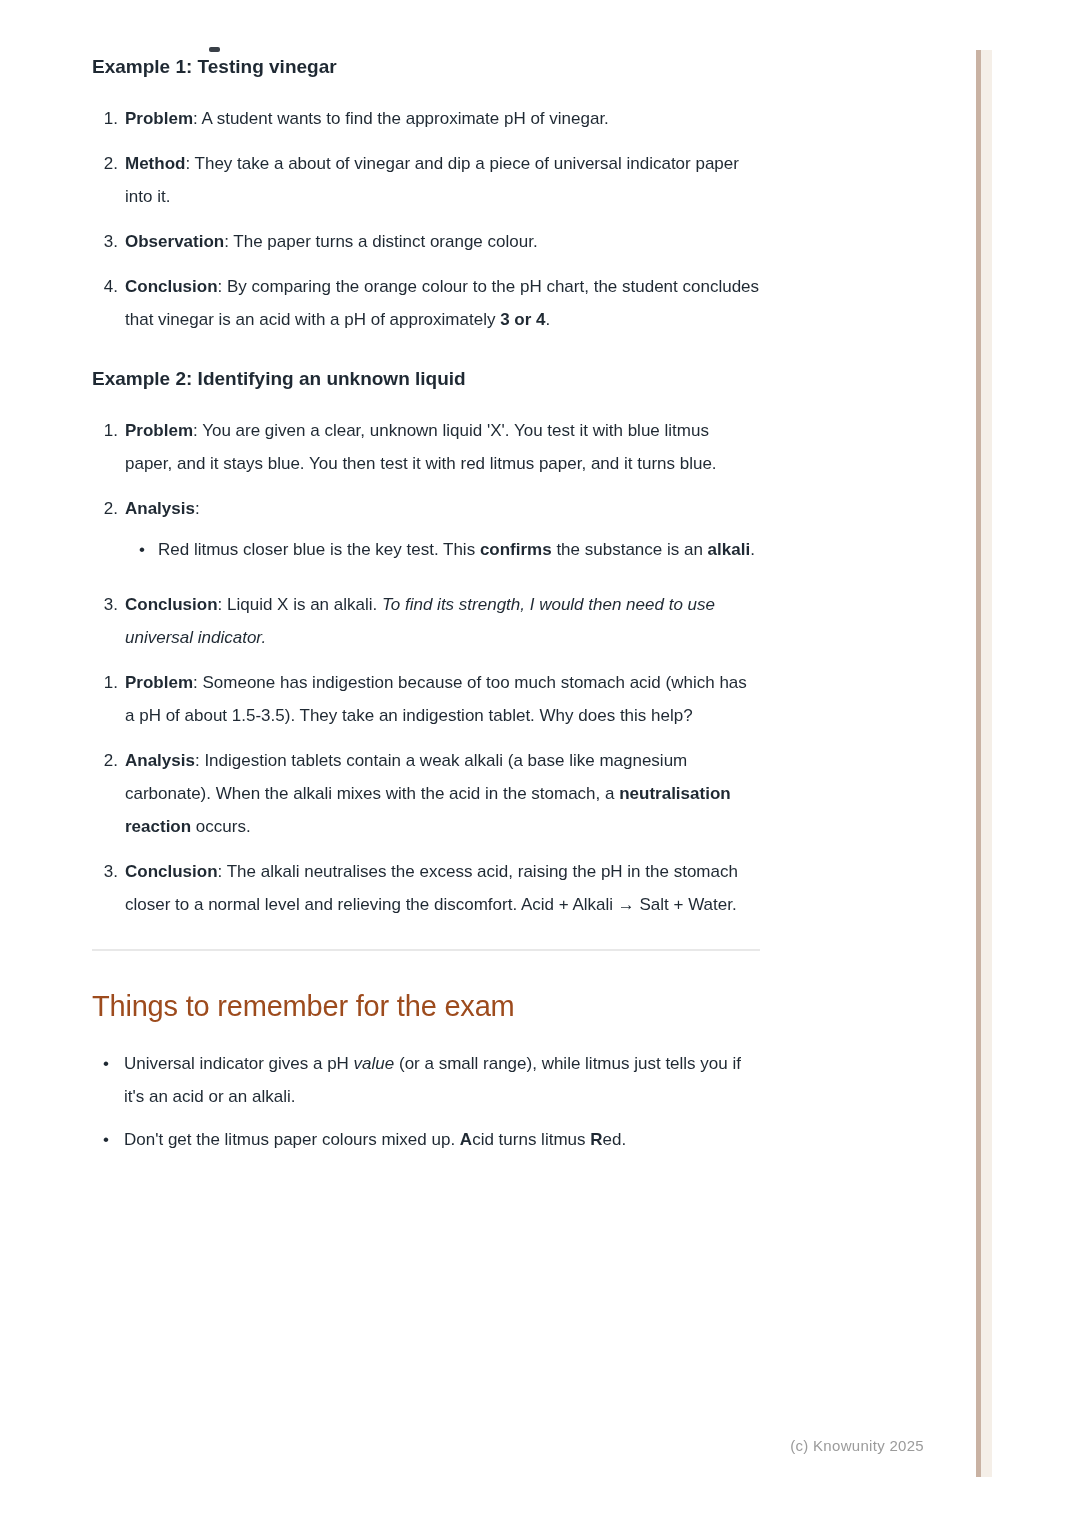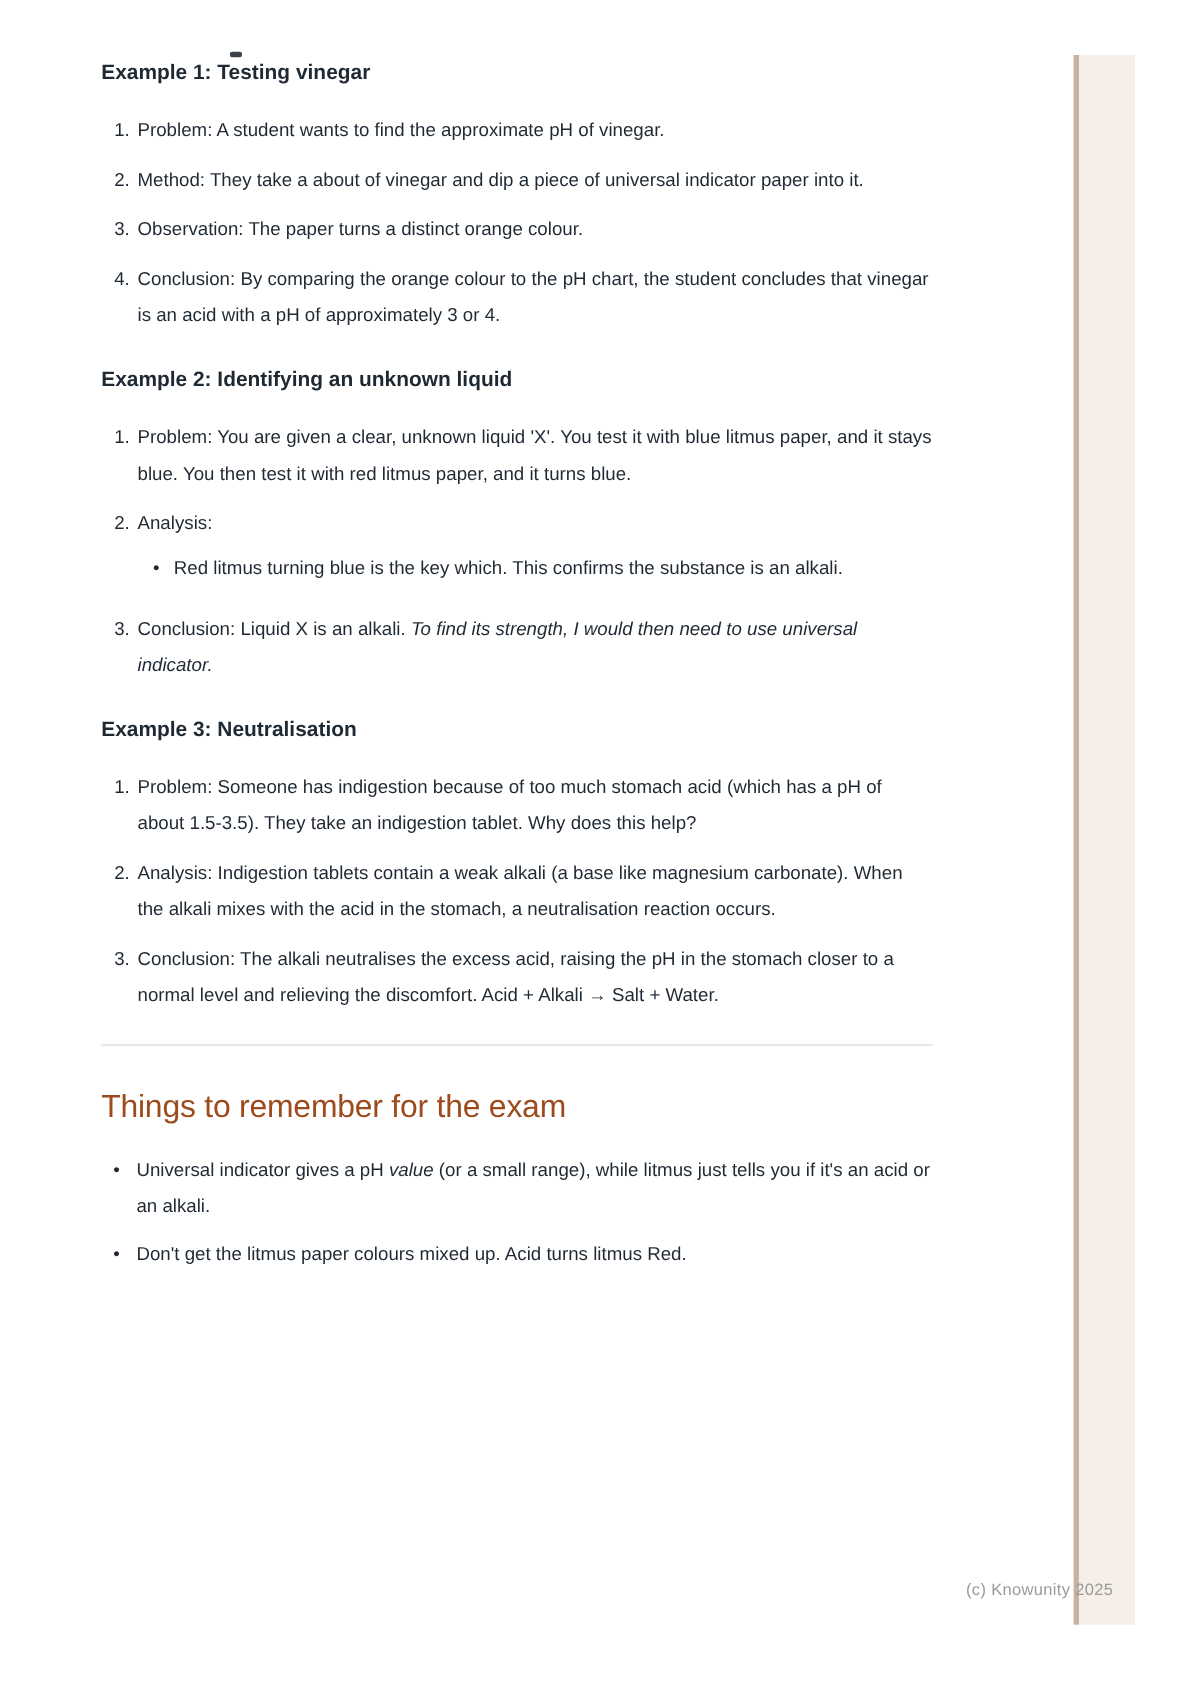--- a/index.html
+++ b/index.html
@@ -1,21 +1,21 @@
 <!DOCTYPE html>
 <html><head>
 <meta charset="utf-8">
 <style>
   * { box-sizing: border-box; margin: 0; padding: 0; }
   html, body { background: #ffffff; }
   body { font-family: "Liberation Sans", sans-serif; }
 
   .page {
     position: relative;
-    width: 1080px;
+    width: 992px;
     height: 1528px;
     background: #ffffff;
     overflow: hidden;
     color: #1f2933;
     border-radius: 28px;
   }
 
   .content {
     position: relative;
     padding: 54px 232px 0 92px;
@@ -65,21 +65,21 @@
     padding-left: 32px;
     margin-bottom: 10px;
   }
   .top-bullet::before {
     content: "•";
     position: absolute;
     left: 11px;
     top: 0;
   }
 
-  .b { font-weight: 400; }
+  .b { font-weight: 700; }
   .i { font-style: italic; }
 
   hr.divider {
     border: none;
     height: 2px;
     background: #e8e8e8;
     margin: 28px 0 0 0;
   }
 
   .exam-heading {
@@ -165,29 +165,28 @@
         </div>
         <h3 class="section-heading">Example 2: Identifying an unknown liquid</h3>
         <div class="olist">
           <div class="oli">
             <span class="num">1.</span>
             <div class="itext"><span class="b">Problem</span><span>: You are given a clear, unknown liquid 'X'. You test it with blue litmus paper, and it stays blue. You then test it with red litmus paper, and it turns blue.</span></div>
           </div>
           <div class="oli">
             <span class="num">2.</span>
             <div class="itext"><span class="b">Analysis</span><span>:</span><div class="sublist">
-                <div class="sub-bullet"><span>Red litmus turning blue is the key which. This </span><span class="b">confirms</span><span> the substance is an </span><span class="b">alkali</span><span>.</span></div>
+                <div class="sub-bullet"><span>Red litmus closer blue is the key test. This </span><span class="b">confirms</span><span> the substance is an </span><span class="b">alkali</span><span>.</span></div>
               </div></div>
           </div>
           <div class="oli">
             <span class="num">3.</span>
             <div class="itext"><span class="b">Conclusion</span><span>: Liquid X is an alkali. </span><span class="i">To find its strength, I would then need to use universal indicator.</span></div>
           </div>
         </div>
-        <h3 class="section-heading">Example 3: Neutralisation</h3>
         <div class="olist">
           <div class="oli">
             <span class="num">1.</span>
             <div class="itext"><span class="b">Problem</span><span>: Someone has indigestion because of too much stomach acid (which has a pH of about 1.5-3.5). They take an indigestion tablet. Why does this help?</span></div>
           </div>
           <div class="oli">
             <span class="num">2.</span>
             <div class="itext"><span class="b">Analysis</span><span>: Indigestion tablets contain a weak alkali (a base like magnesium carbonate). When the alkali mixes with the acid in the stomach, a </span><span class="b">neutralisation reaction</span><span> occurs.</span></div>
           </div>
           <div class="oli">

